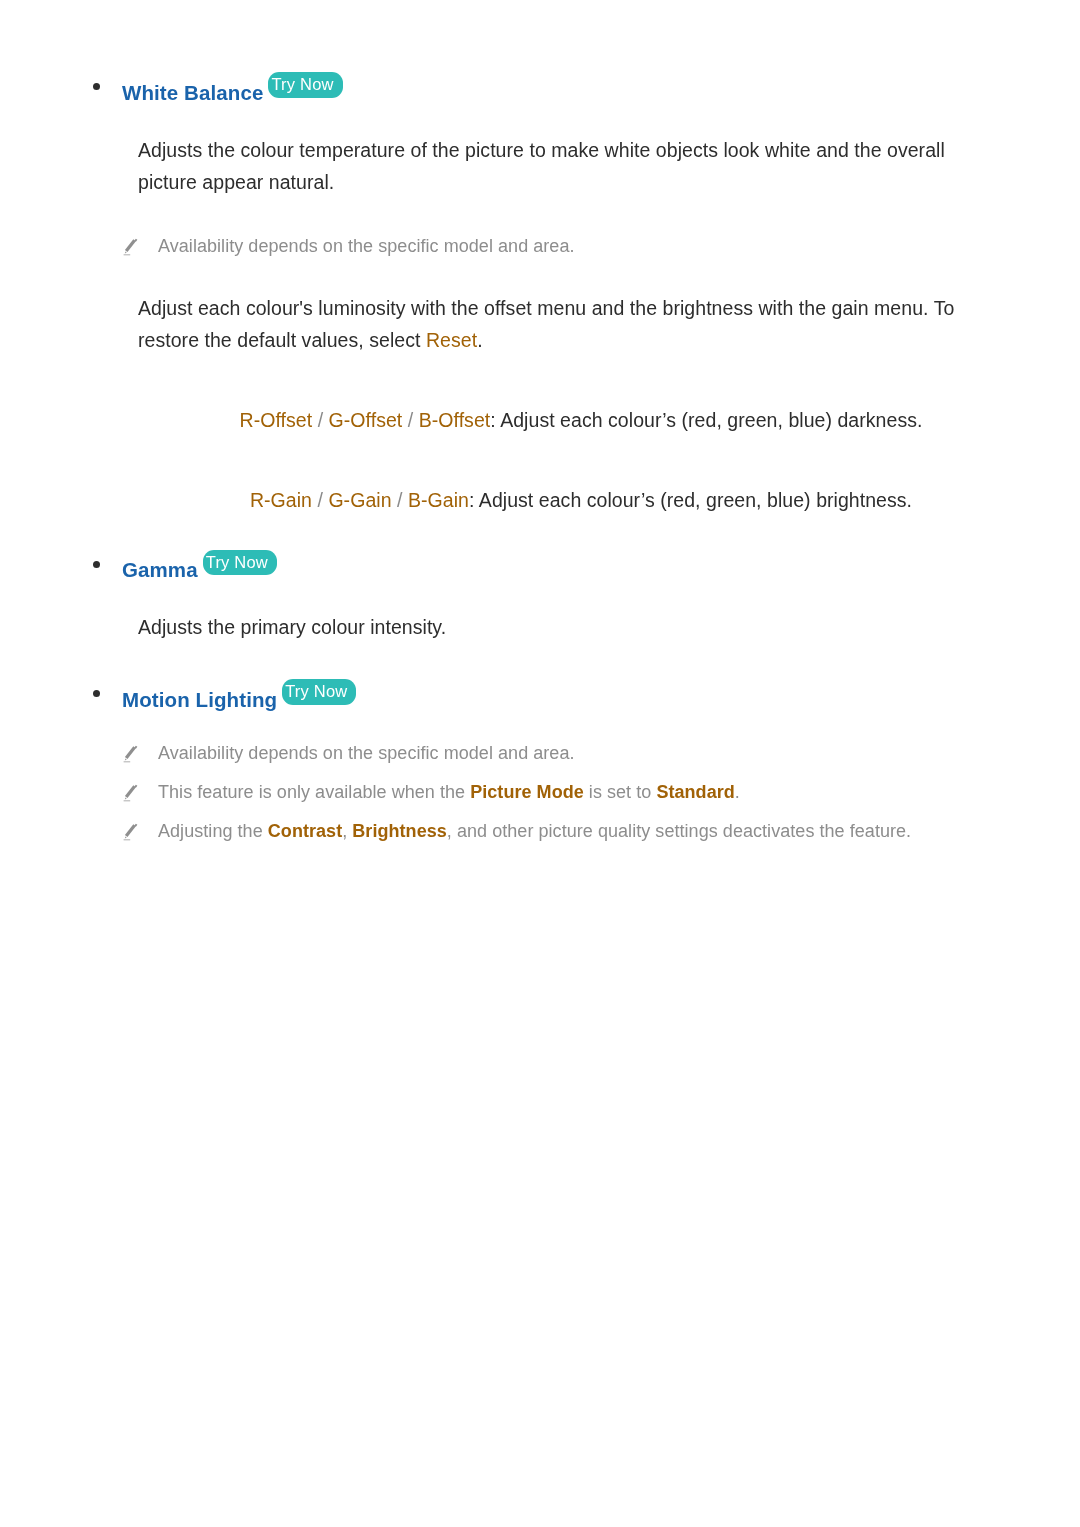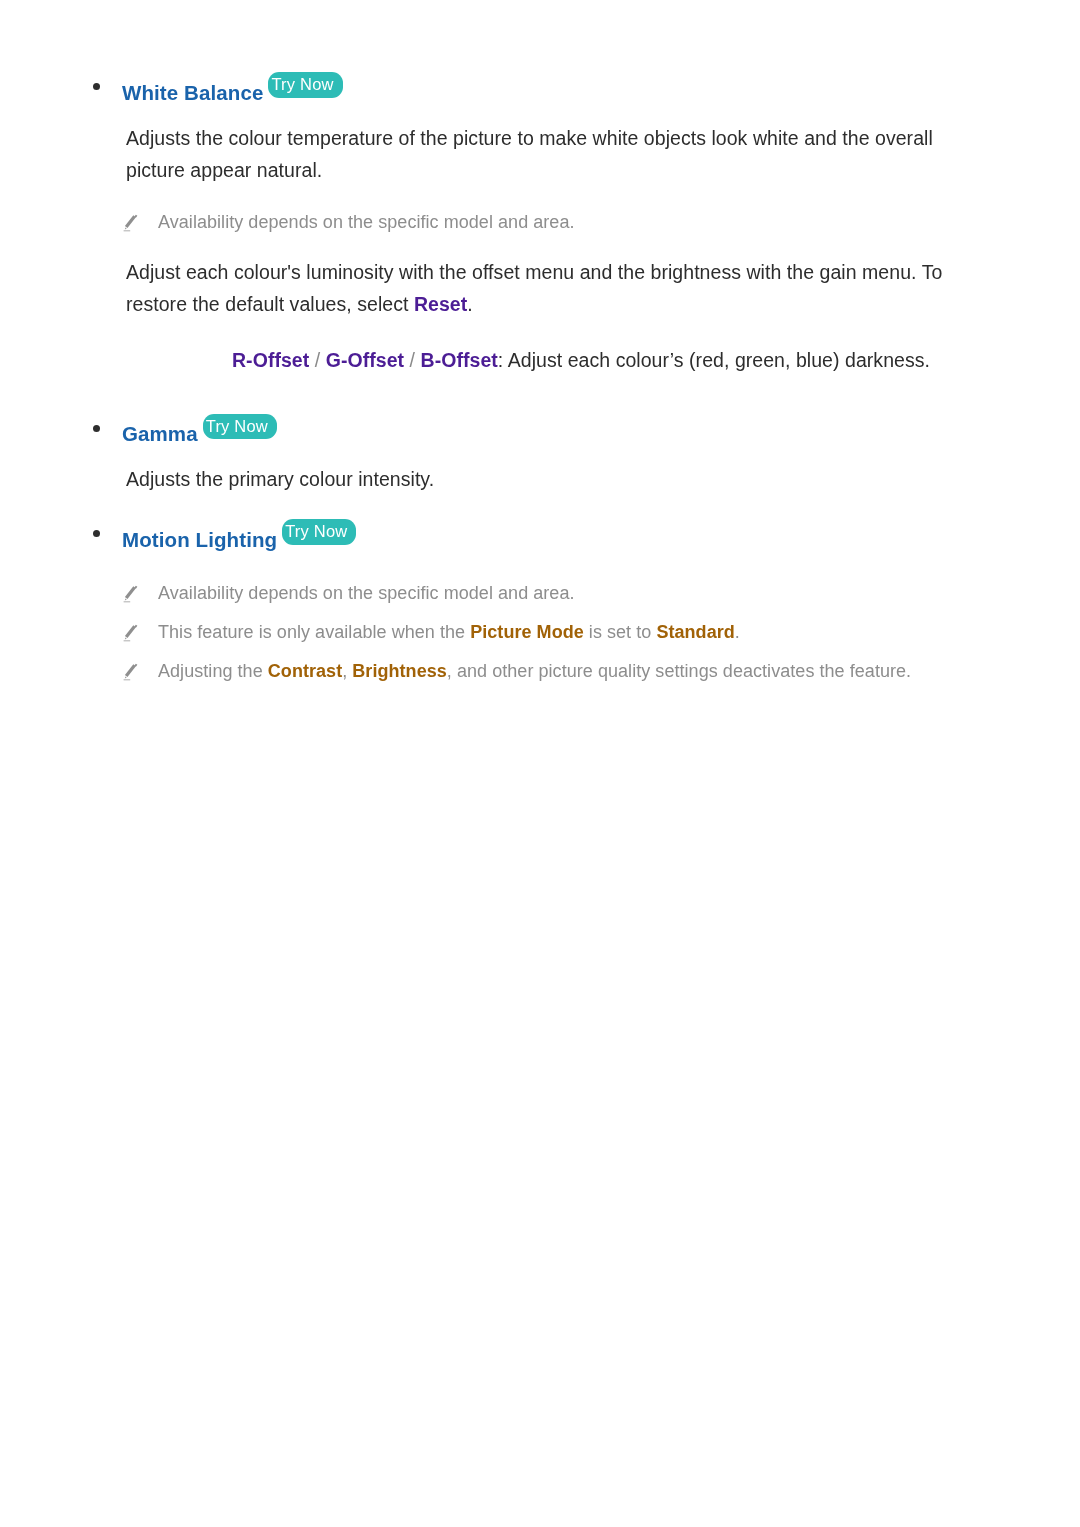--- a/index.html
+++ b/index.html
@@ -63,35 +63,35 @@
     position: relative;
     top: -2px;
     letter-spacing: 0.2px;
     overflow: hidden;
     text-indent: -3px;
   }
 
   
   .para {
     position: relative;
-    margin: 4px;
+    margin: 16px;
     padding-left: 122px;
     padding-right: 104px;
     font-size: 19.5px;
     line-height: 32px;
     color: #2d2d2d;
     letter-spacing: 0.05px;
   }
   .para.nowrapline {
     padding-right: 40px;
     text-align: center;
   }
   .term {
-    color: #4c1d95;
-    font-weight: bold;
+    color: #a16207;
+    font-weight: normal;
   }
   .sep {
     color: #8b8b8b;
   }
 
   
   .note {
     position: relative;
     margin: 0;
     padding-left: 158px;
@@ -164,20 +164,21 @@
     <div class="sp-c"></div>
 
     <p class="para"><span>Adjust each colour's luminosity with the offset menu and the brightness with the gain menu. To restore the default values, select </span><span class="term">Reset</span><span>.</span></p>
 
     <div class="sp-d"></div>
 
     <p class="para nowrapline"><span class="term">R-Offset</span><span class="sep"> <span>/</span> </span><span class="term">G-Offset</span><span class="sep"> <span>/</span> </span><span class="term">B-Offset</span><span>: Adjust each colour’s (red, green, blue) darkness.</span></p>
 
     <div class="sp-e"></div>
 
+    <p class="para nowrapline"><span class="term">R-Gain</span><span class="sep"> <span>/</span> </span><span class="term">G-Gain</span><span class="sep"> <span>/</span> </span><span class="term">B-Gain</span><span>: Adjust each colour’s (red, green, blue) brightness.</span></p>
 
     <div class="sp-f"></div>
 
     <div class="bullet-row">
       <span class="bullet-dot"></span>
       <span class="heading"><span>Gamma</span><span class="trynow">Try Now</span></span>
     </div>
 
     <div class="sp-g"></div>
 

